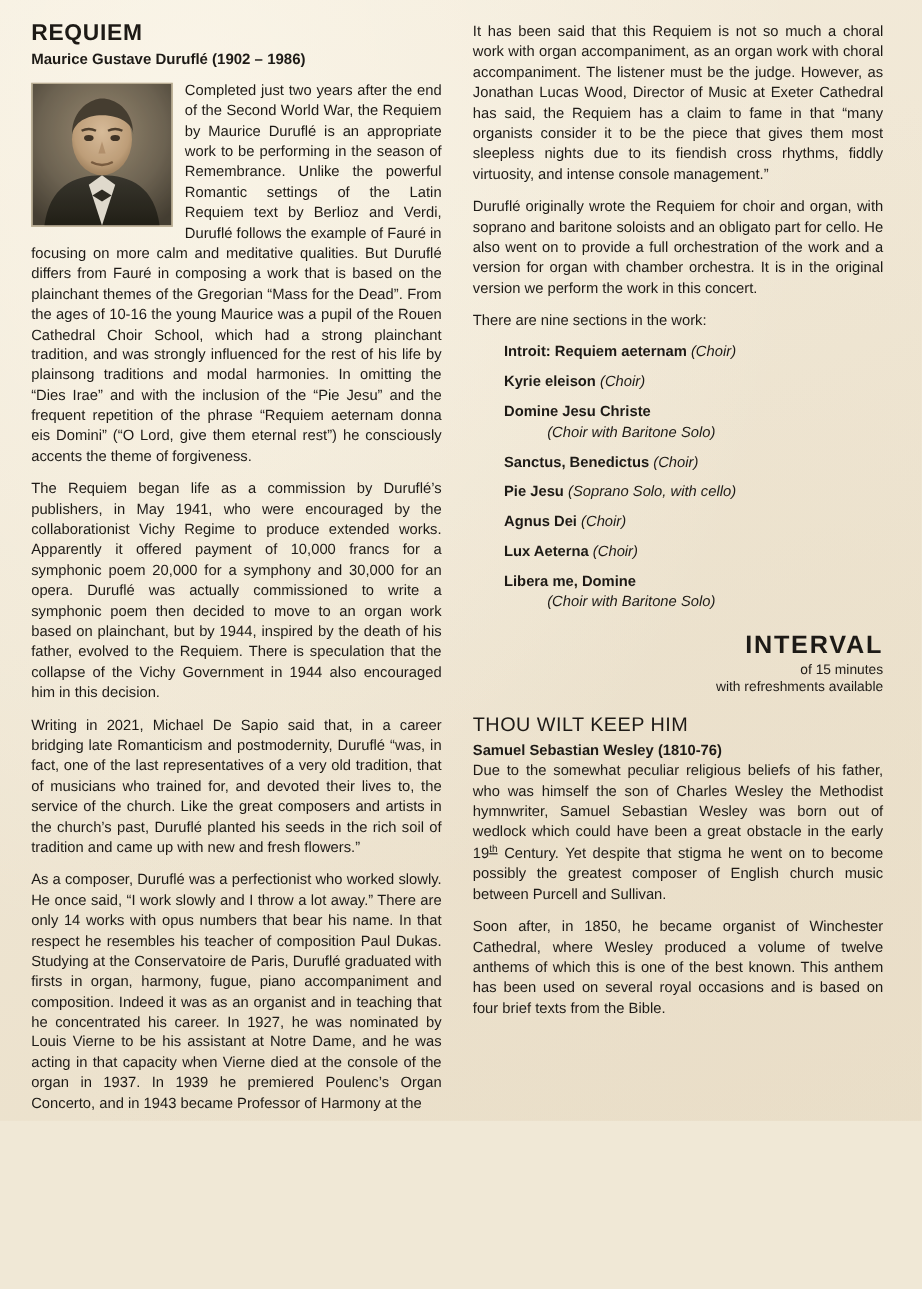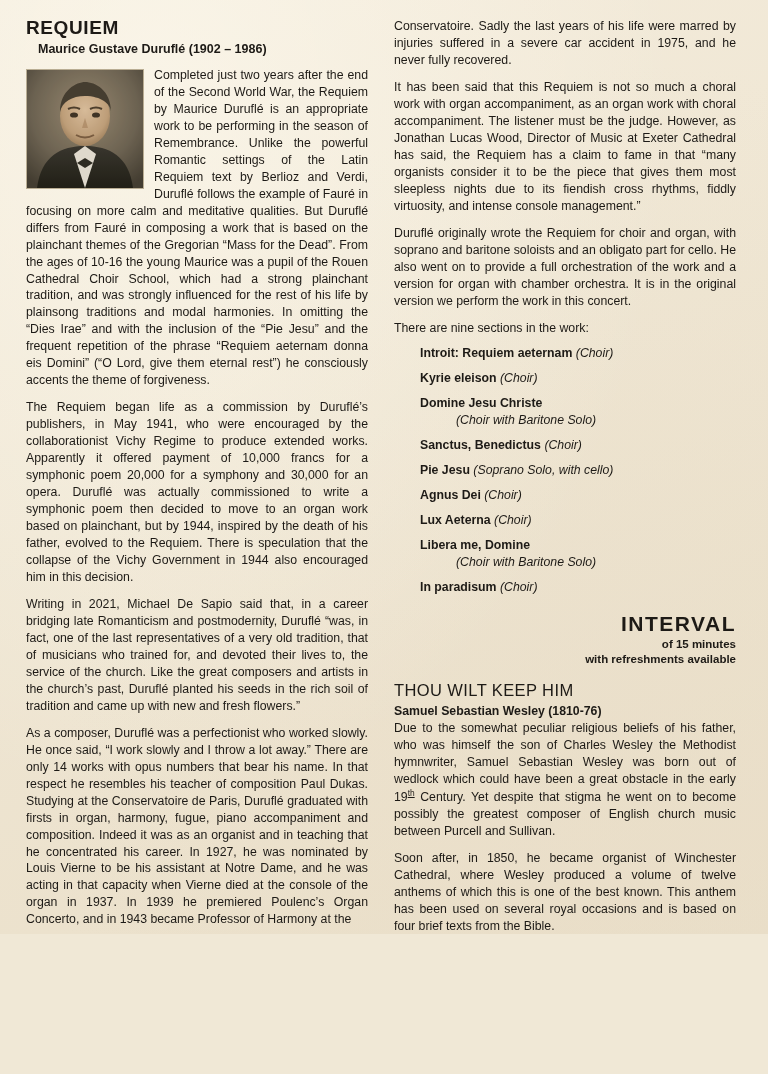--- a/index.html
+++ b/index.html
@@ -37,21 +37,21 @@
   h1.title {
     font-size: 19px;
     font-weight: bold;
     letter-spacing: 0.6px;
     margin: 0 0 3px 0;
     line-height: 1.1;
   }
   .composer {
     font-size: 12.5px;
     font-weight: bold;
-    margin: 0 0 10px 12px;
+    margin: 0 0 10px 0;
     line-height: 1.2;
   }
   p.body {
     font-size: 12.3px;
     line-height: 1.38;
     text-align: justify;
     margin: 0 0 10px 0;
     hyphens: none;
   }
   p.body:last-child { margin-bottom: 0; }
@@ -97,21 +97,21 @@
   }
   .interval-title {
     font-size: 21px;
     font-weight: bold;
     letter-spacing: 1.5px;
     line-height: 1.1;
     margin-bottom: 2px;
   }
   .interval-line {
     font-size: 11.5px;
-    font-weight: bold;
+    font-weight: normal;
     line-height: 1.3;
   }
   h2.title2 {
     font-size: 16.5px;
     font-weight: normal;
     letter-spacing: 0.4px;
     margin: 8px 0 4px 0;
     line-height: 1.15;
   }
   .composer2 {
@@ -166,21 +166,20 @@
       </div>
 
       <p class="body">Completed just two years after the end of the Second World War, the Requiem by Maurice Duruflé is an appropriate work to be performing in the season of Remembrance.  Unlike the powerful Romantic settings of the Latin Requiem text by Berlioz and Verdi, Duruflé follows the example of Fauré in focusing on more calm and meditative qualities. But Duruflé differs from Fauré in composing a work that is based on the plainchant themes of the Gregorian “Mass for the Dead”. From the ages of 10-16 the young Maurice was a pupil of the Rouen Cathedral Choir School, which had a strong plainchant tradition, and was strongly influenced for the rest of his life by plainsong traditions and modal harmonies. In omitting the “Dies Irae” and with the inclusion of the “Pie Jesu” and the frequent repetition of the phrase “Requiem aeternam donna eis Domini” (“O Lord, give them eternal rest”) he consciously accents the theme of forgiveness.</p>
       <div class="clear"></div>
       <p class="body">The Requiem began life as a commission by Duruflé’s publishers, in May 1941, who were encouraged by the collaborationist Vichy Regime to produce extended works. Apparently it offered payment of 10,000 francs for a symphonic poem 20,000 for a symphony and 30,000 for an opera. Duruflé was actually commissioned to write a symphonic poem then decided to move to an organ work based on plainchant, but by 1944, inspired by the death of his father, evolved to the Requiem. There is speculation that the collapse of the Vichy Government in 1944 also encouraged him in this decision.</p>
       <p class="body">Writing in 2021, Michael De Sapio said that, in a career bridging late Romanticism and postmodernity, Duruflé “was, in fact, one of the last representatives of a very old tradition, that of musicians who trained for, and devoted their lives to, the service of the church. Like the great composers and artists in the church’s past, Duruflé planted his seeds in the rich soil of tradition and came up with new and fresh flowers.”</p>
       <p class="body">As a composer, Duruflé was a perfectionist who worked slowly. He once said, “I work slowly and I throw a lot away.” There are only 14 works with opus numbers that bear his name. In that respect he resembles his teacher of composition Paul Dukas. Studying at the Conservatoire de Paris, Duruflé graduated with firsts in organ, harmony, fugue, piano accompaniment and composition. Indeed it was as an organist and in teaching that he concentrated his career. In 1927, he was nominated by Louis Vierne to be his assistant at Notre Dame, and he was acting in that capacity when Vierne died at the console of the organ in 1937. In 1939 he premiered Poulenc’s Organ Concerto, and in 1943 became Professor of Harmony at the</p>
     </div>
 
     <div class="col">
-      <p class="body">Conservatoire. Sadly the last years of his life were marred by injuries suffered in a severe car accident in 1975, and he never fully recovered.</p>
       <p class="body">It has been said that this Requiem is not so much a choral work with organ accompaniment, as an organ work with choral accompaniment. The listener must be the judge. However, as Jonathan Lucas Wood, Director of Music at Exeter Cathedral has said, the Requiem has a claim to fame in that “many organists consider it to be the piece that gives them most sleepless nights due to its fiendish cross rhythms, fiddly virtuosity, and intense console management.”</p>
       <p class="body">Duruflé originally wrote the Requiem for choir and organ, with soprano and baritone soloists and an obligato part for cello.  He also went on to provide a full orchestration of the work and a version for organ with chamber orchestra. It is in the original  version we perform the work in this concert.</p>
       <p class="body">There are nine sections in the work:</p>
 
       <div class="sections">
         <div class="sec-row">
           <span class="sec-name">Introit: Requiem aeternam</span>
           <span class="sec-voice">(Choir)</span>
         </div>
         <div class="sec-row">
@@ -203,24 +202,20 @@
           <span class="sec-name">Agnus Dei</span>
           <span class="sec-voice">(Choir)</span>
         </div>
         <div class="sec-row">
           <span class="sec-name">Lux Aeterna</span>
           <span class="sec-voice">(Choir)</span>
         </div>
         <div class="sec-row">
           <span class="sec-name">Libera me, Domine</span>
           <span class="sec-sub">(Choir with Baritone Solo)</span>
-        </div>
-        <div class="sec-row">
-          <span class="sec-name">In paradisum</span>
-          <span class="sec-voice">(Choir)</span>
         </div>
       </div>
 
       <div class="interval">
         <div class="interval-title">INTERVAL</div>
         <div class="interval-line">of 15 minutes</div>
         <div class="interval-line">with refreshments available</div>
       </div>
 
       <h2 class="title2">THOU WILT KEEP HIM</h2>

